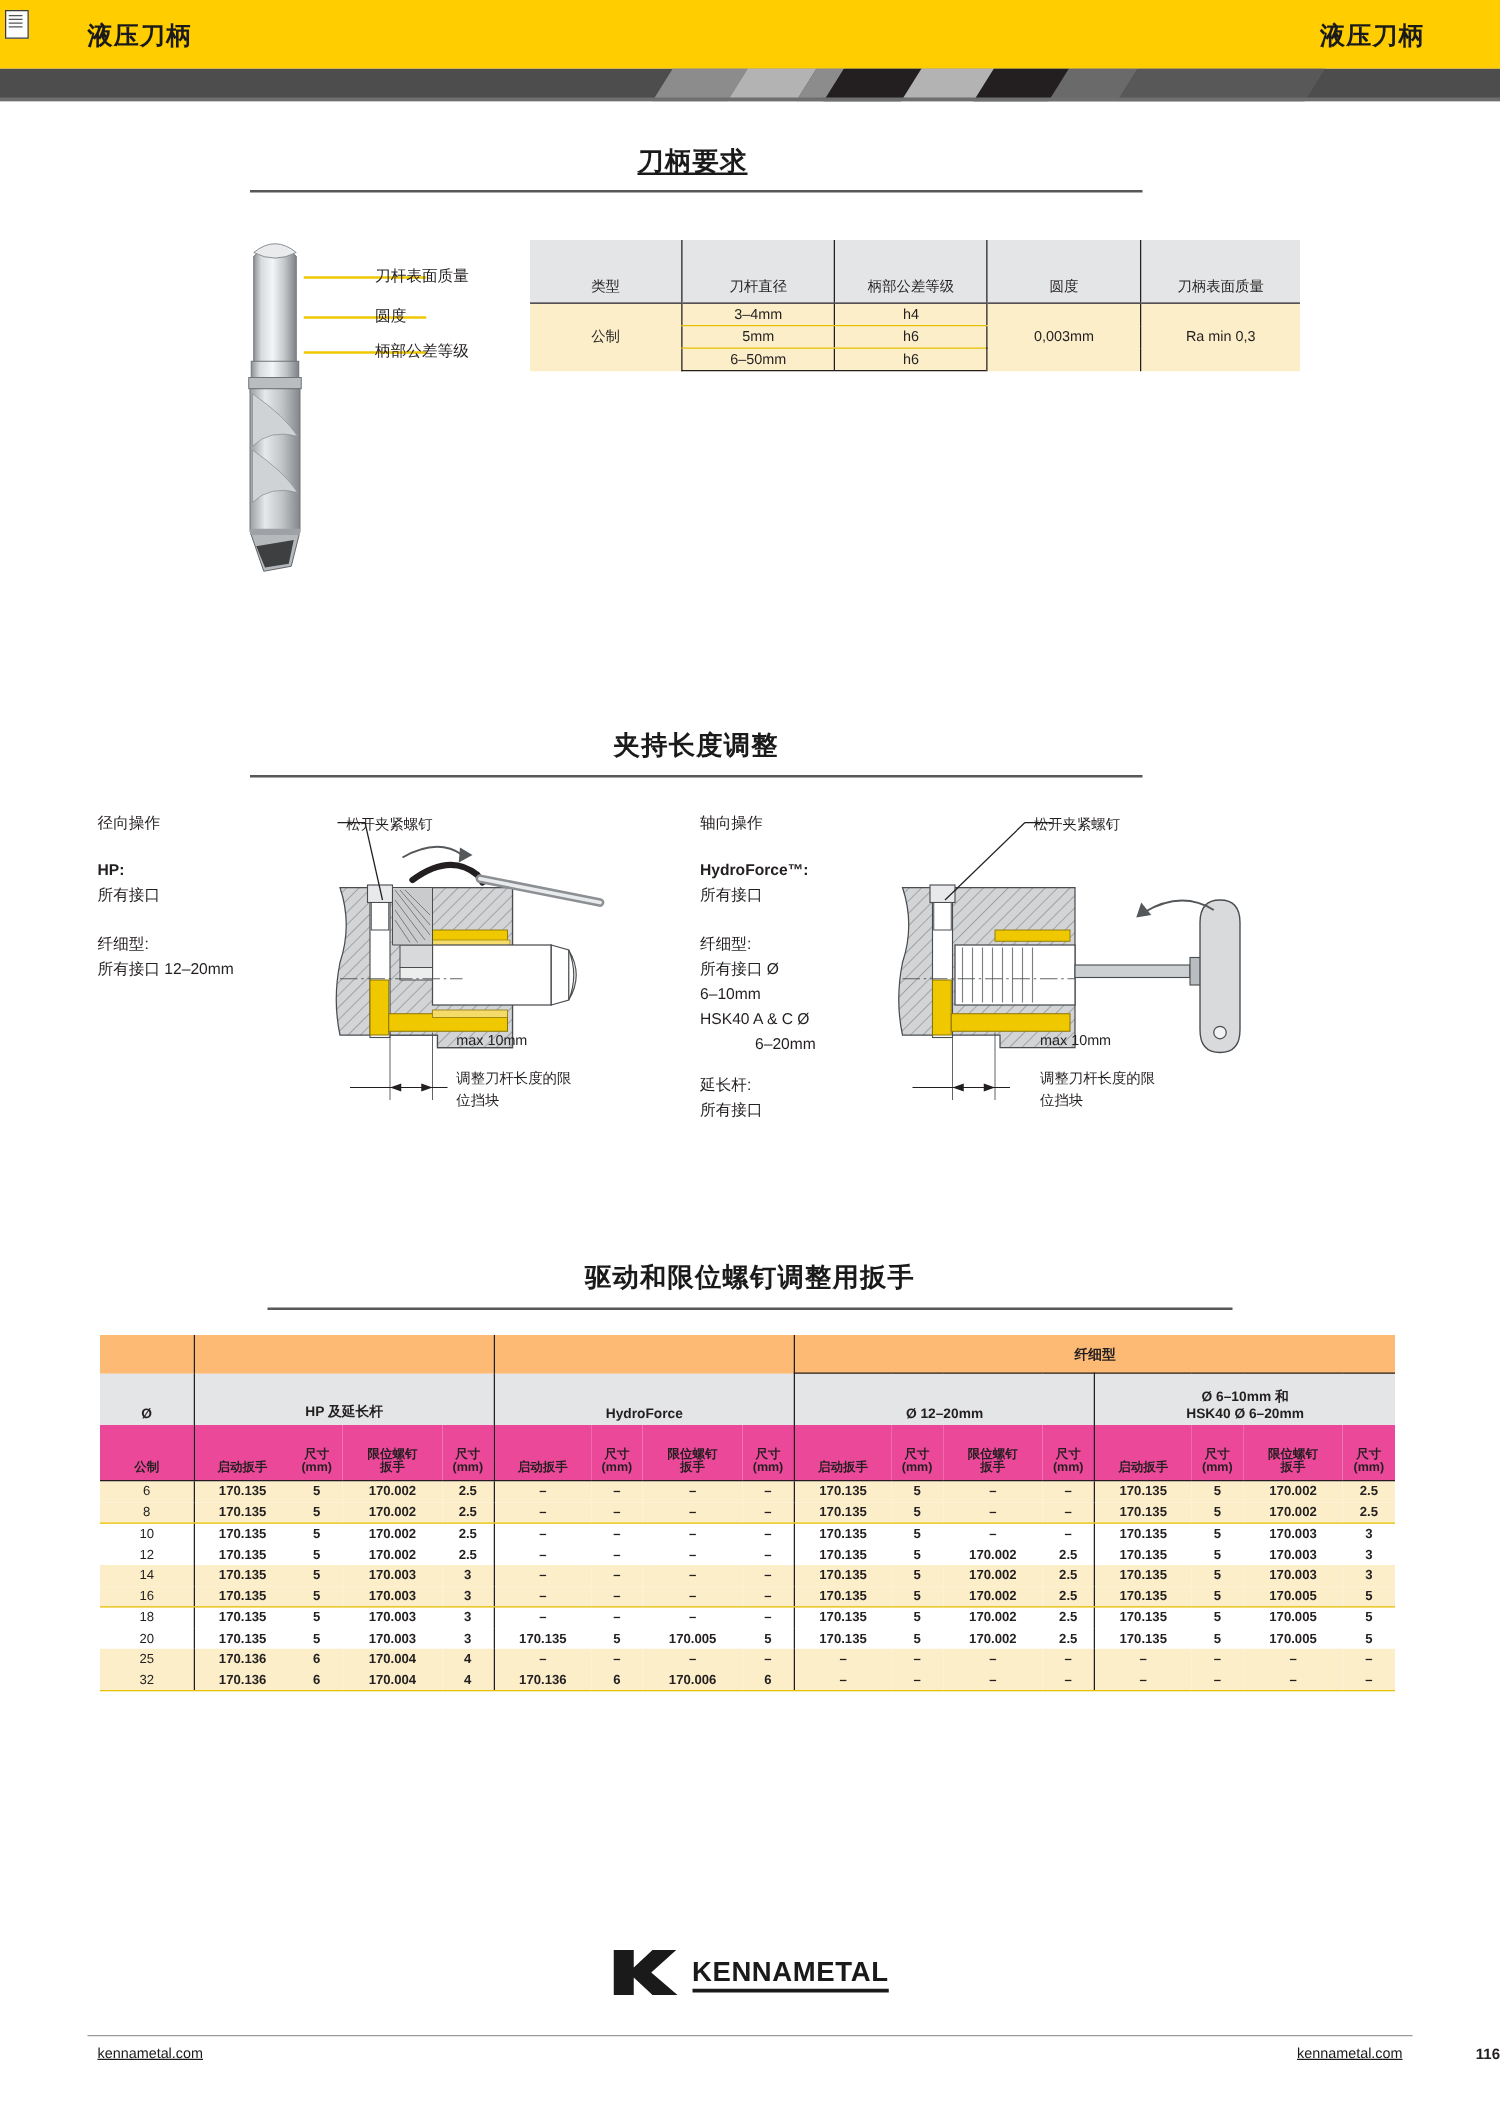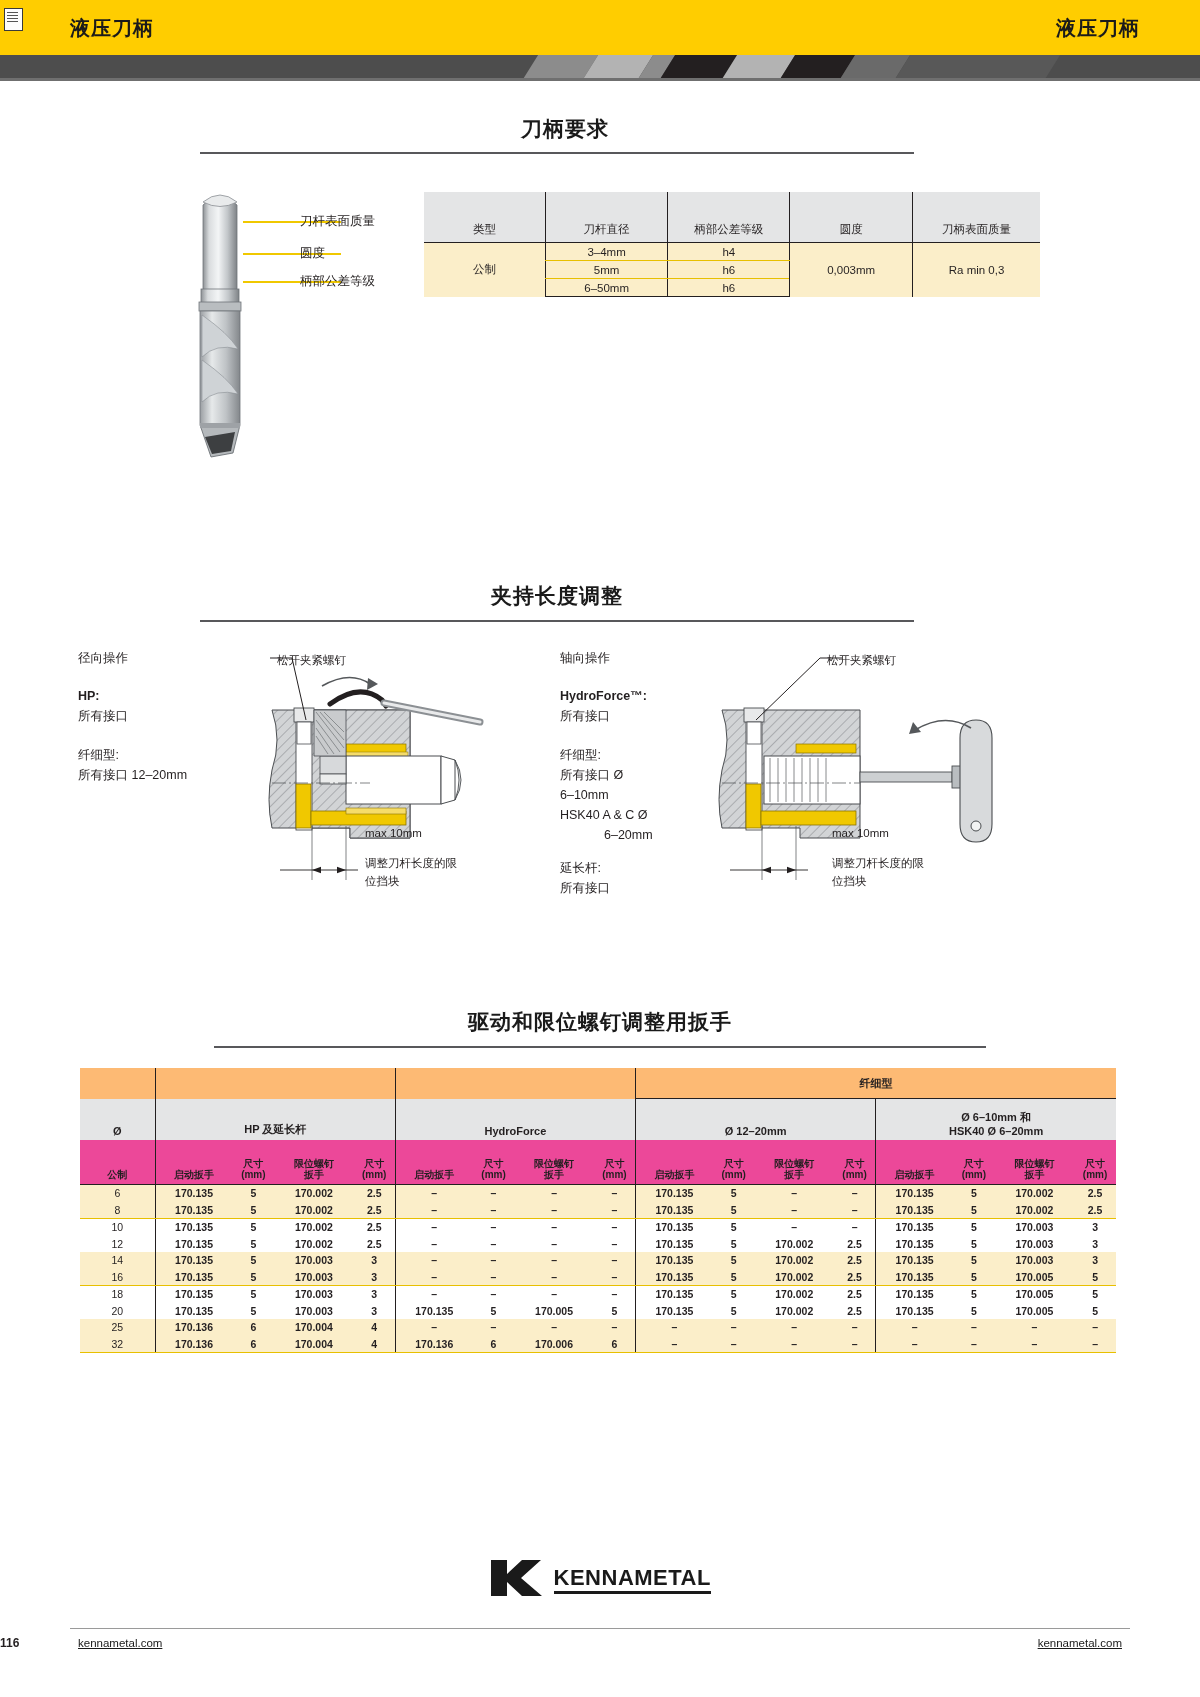--- a/index.html
+++ b/index.html
@@ -60,21 +60,21 @@
   .t2 .lastrow td{border-bottom:1.4px solid #231f20;}
   .t2 .diacol{font-weight:400;}
 
   
   .logo{position:absolute;left:0;right:0;top:1558px;text-align:center;}
   .logo-k{display:inline-block;vertical-align:middle;}
   .logo-txt{display:inline-block;vertical-align:middle;font-size:22px;font-weight:700;letter-spacing:0.5px;color:#1a1a1a;margin-left:6px;position:relative;}
   .logo-txt:after{content:"";position:absolute;left:0;right:0;bottom:-3px;height:3px;background:#1a1a1a;}
   .foot-rule{position:absolute;left:70px;top:1628px;width:1060px;height:1px;background:#9a9a9a;}
   .foot-link{position:absolute;top:1637px;font-size:11.5px;color:#1a1a1a;text-decoration:underline;text-align:right;}
-  .foot-pg{position:absolute;left:0;right:0;top:1636px;text-align:left;font-size:12px;font-weight:700;}
+  .foot-pg{position:absolute;left:0;right:0;top:1636px;text-align:right;font-size:12px;font-weight:700;}
 </style>
 </head>
 <body>
 
 <div class="page">
 
   <div class="hdr">
     <div class="hdr-note">
         <div class="pg"></div>
       </div>
@@ -86,21 +86,21 @@
     <div class="sk" style="left:590px;width:55px;background:#b3b3b3;"></div>
     <div class="sk" style="left:645px;width:22px;background:#8c8c8c;"></div>
     <div class="sk" style="left:667px;width:62px;background:#231f20;"></div>
     <div class="sk" style="left:729px;width:58px;background:#b3b3b3;"></div>
     <div class="sk" style="left:787px;width:60px;background:#231f20;"></div>
     <div class="sk" style="left:847px;width:55px;background:#6a6a6a;"></div>
     <div class="sk" style="left:902px;width:150px;background:#585858;"></div>
     <div class="edge"></div>
   </div>
 
-  <div class="sec-title" style="left:208px;top:115px;width:714px;">刀柄要求</div>
+  <div class="sec-title" style="left:197px;top:115px;width:714px;text-decoration:underline;">刀柄要求</div>
   <div class="sec-rule" style="left:200px;top:152px;width:714px;"></div>
 
   <svg style="position:absolute;left:185px;top:185px;" width="130" height="290">
     <defs>
       <linearGradient id="shank" x1="0" y1="0" x2="1" y2="0">
         <stop offset="0%" stop-color="#8e9296"></stop>
           <stop offset="18%" stop-color="#d9dcde"></stop>
         <stop offset="45%" stop-color="#f3f5f6"></stop>
           <stop offset="72%" stop-color="#c3c7ca"></stop>
         <stop offset="100%" stop-color="#7e8286"></stop>

